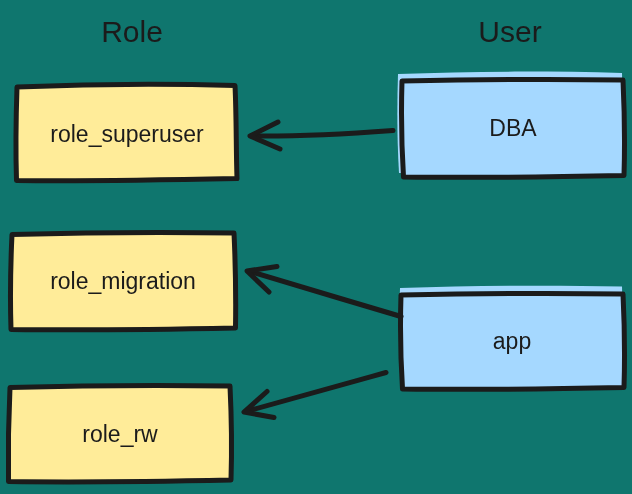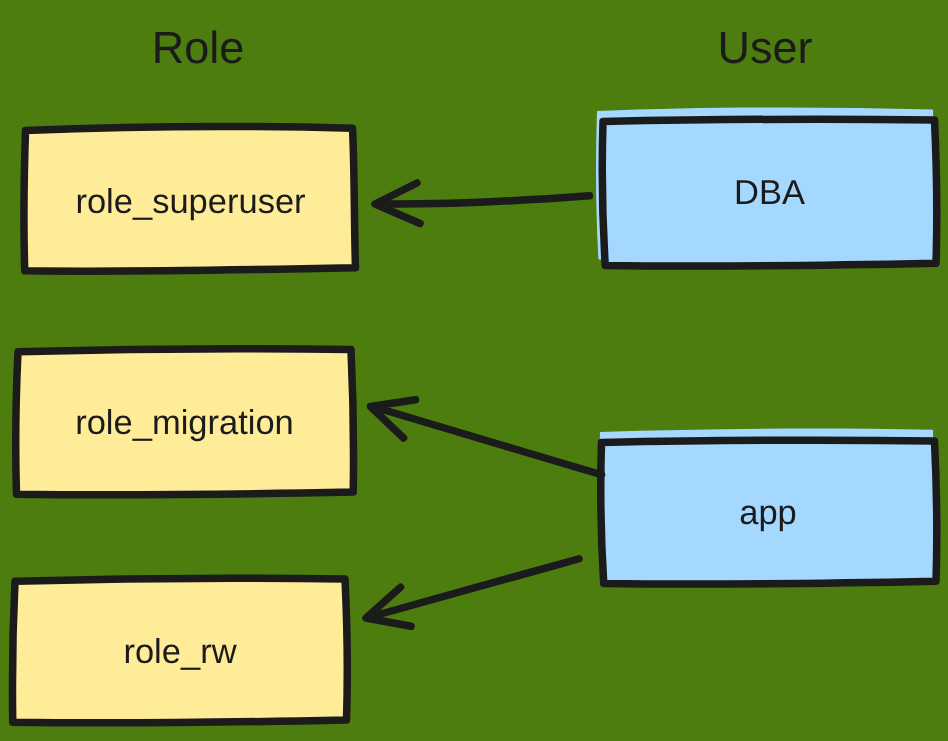--- a/index.html
+++ b/index.html
@@ -4,21 +4,21 @@
 <style>
   html, body {
     margin: 0;
     padding: 0;
     background: #ffffff;
   }
   .canvas {
     position: relative;
     width: 632px;
     height: 494px;
-    background: #4d7c0f;
+    background: #0f766e;
     font-family: "Liberation Sans", sans-serif;
     overflow: hidden;
   }
   svg { display: block; }
   .col-title {
     font-family: "Liberation Sans", sans-serif;
     font-size: 30px;
     fill: #1b1b1b;
     text-anchor: middle;
   }

